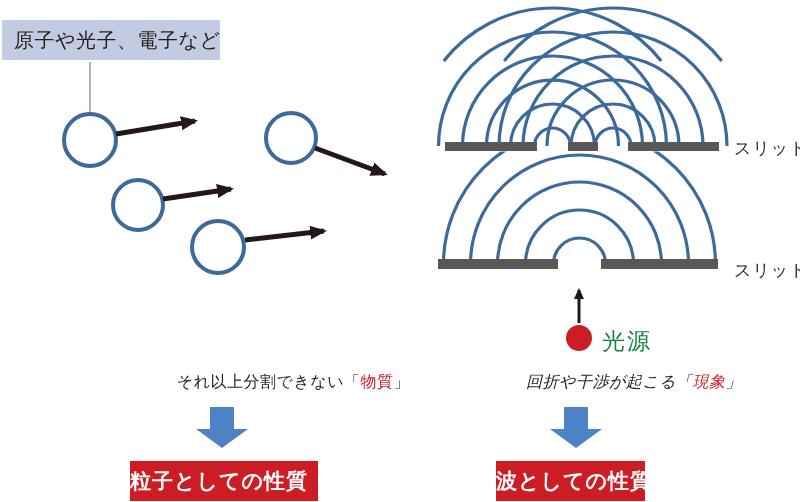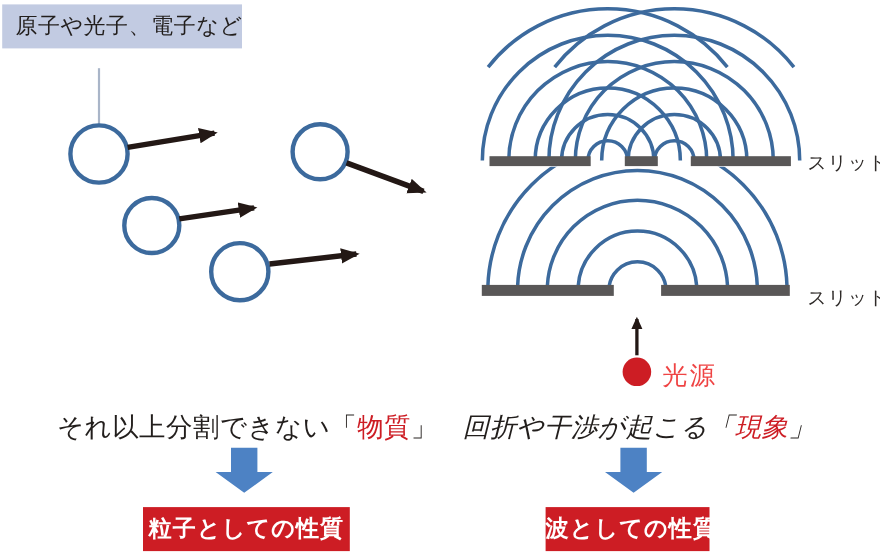--- a/index.html
+++ b/index.html
@@ -9,35 +9,35 @@
   }
   html,body{margin:0;padding:0;background:#fff;}
   .stage{
     position:relative;width:800px;height:502px;background:var(--bg);
     font-family:"Liberation Sans","DejaVu Sans",sans-serif;
     overflow:hidden;
   }
   .stage svg{position:absolute;left:0;top:0;}
   .overlay{position:absolute;white-space:nowrap;}
   .particle-label{
-    left:2px;top:4px;width:218px;height:40px;background:var(--labelbox_bg);
+    left:2px;top:20px;width:218px;height:40px;background:var(--labelbox_bg);
     color:var(--text_dark);font-size:20px;line-height:40px;padding-left:12px;
     box-sizing:border-box;letter-spacing:0.5px;
   }
   .slit-label{color:#2e2a28;font-size:17px;letter-spacing:1px;}
   .slit-upper{left:734px;top:137px;}
   .slit-lower{left:734px;top:259px;}
-  .source-label{left:602px;top:326px;font-size:23px;color:#ef4444;letter-spacing:2px;}
-  .caption{top:372px;text-align:center;font-size:24px;color:var(--text_dark);font-weight:500;letter-spacing:0.5px;}
+  .source-label{left:602px;top:326px;font-size:23px;color:#15803d;letter-spacing:2px;}
+  .caption{top:372px;text-align:right;font-size:16px;color:var(--text_dark);font-weight:500;letter-spacing:0.5px;}
   .caption-left{left:40px;width:370px;}
   .caption-right{left:420px;width:322px;font-style:italic;}
   .caption .hl{color:var(--red);}
   .result-box{
     top:461px;height:40px;background:var(--red);color:#ffffff;
-    font-size:21px;line-height:40px;text-align:center;font-weight:600;letter-spacing:1px;
+    font-size:21px;line-height:40px;font-weight:600;letter-spacing:1px;
   }
   .result-left{left:130px;width:188px;}
   .result-right{left:496px;width:149px;}
 </style>
 </head>
 <body>
 
 <div class="stage">
 
   <svg width="800" height="502" viewBox="0 0 800 502">

